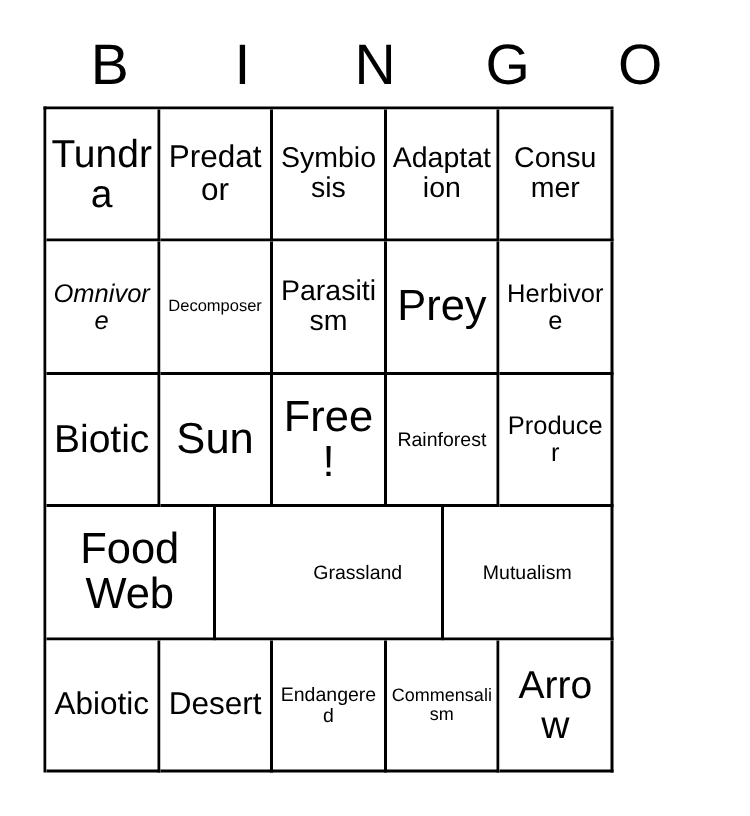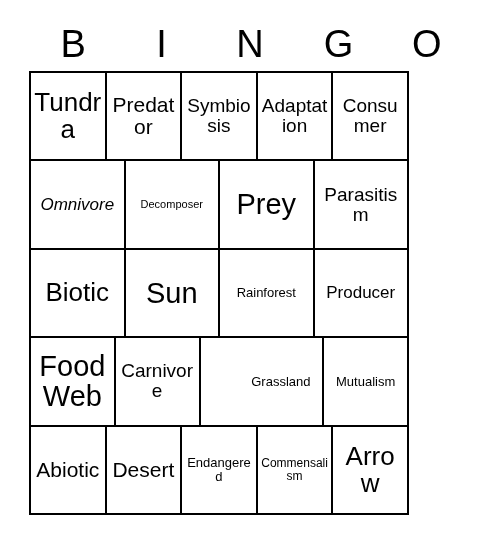--- a/index.html
+++ b/index.html
@@ -108,34 +108,35 @@
       <div class="bingo-cell fs-lg" style="border-right-color: rgb(0, 0, 0); border-bottom-color: rgb(0, 0, 0);">Tundra</div>
       <div class="bingo-cell fs-md" style="border-right-color: rgb(0, 0, 0); border-bottom-color: rgb(0, 0, 0);">Predator</div>
       <div class="bingo-cell fs-xs" style="border-right-color: rgb(0, 0, 0); border-bottom-color: rgb(0, 0, 0);">Symbiosis</div>
       <div class="bingo-cell fs-xs" style="border-right-color: rgb(0, 0, 0); border-bottom-color: rgb(0, 0, 0);">Adaptation</div>
       <div class="bingo-cell fs-xs" style="border-right-color: rgb(0, 0, 0); border-bottom-color: rgb(0, 0, 0);">Consumer</div>
     </div>
 
     <div class="bingo-row">
       <div class="bingo-cell fs-sm" style="border-right-color: rgb(0, 0, 0); border-bottom-color: rgb(0, 0, 0); font-style: italic;">Omnivore</div>
       <div class="bingo-cell fs-tiny" style="border-right-color: rgb(0, 0, 0); border-bottom-color: rgb(0, 0, 0);">Decomposer</div>
+      <div class="bingo-cell fs-xs" style="border-right-color: rgb(0, 0, 0); border-bottom-color: rgb(0, 0, 0);">Parasitism</div>
       <div class="bingo-cell fs-xl" style="border-right-color: rgb(0, 0, 0); border-bottom-color: rgb(0, 0, 0);">Prey</div>
-      <div class="bingo-cell fs-xs" style="border-right-color: rgb(0, 0, 0); border-bottom-color: rgb(0, 0, 0);">Parasitism</div>
+      <div class="bingo-cell fs-sm" style="border-right-color: rgb(0, 0, 0); border-bottom-color: rgb(0, 0, 0);">Herbivore</div>
     </div>
 
     <div class="bingo-row">
       <div class="bingo-cell fs-lg" style="border-right-color: rgb(0, 0, 0); border-bottom-color: rgb(0, 0, 0);">Biotic</div>
       <div class="bingo-cell fs-xl" style="border-right-color: rgb(0, 0, 0); border-bottom-color: rgb(0, 0, 0);">Sun</div>
+      <div class="bingo-cell fs-xl" style="border-right-color: rgb(0, 0, 0); border-bottom-color: rgb(0, 0, 0);">Free!</div>
       <div class="bingo-cell fs-xxs" style="border-right-color: rgb(0, 0, 0); border-bottom-color: rgb(0, 0, 0);">Rainforest</div>
       <div class="bingo-cell fs-sm" style="border-right-color: rgb(0, 0, 0); border-bottom-color: rgb(0, 0, 0);">Producer</div>
     </div>
 
     <div class="bingo-row">
       <div class="bingo-cell fs-xl" style="border-right-color: rgb(0, 0, 0); border-bottom-color: rgb(0, 0, 0);">Food Web</div>
-      <div class="bingo-cell fs-xs" style="border-right-color: rgb(0, 0, 0); border-bottom-color: rgb(0, 0, 0);">Carnivore</div>
       <div class="bingo-cell fs-xxs" style="border-right-color: rgb(0, 0, 0); border-bottom-color: rgb(0, 0, 0); padding-left: 42px;">Grassland</div>
       <div class="bingo-cell fs-xxs" style="border-right-color: rgb(0, 0, 0); border-bottom-color: rgb(0, 0, 0);">Mutualism</div>
     </div>
 
     <div class="bingo-row">
       <div class="bingo-cell fs-md" style="border-right-color: rgb(0, 0, 0); border-bottom-color: rgb(0, 0, 0);">Abiotic</div>
       <div class="bingo-cell fs-md" style="border-right-color: rgb(0, 0, 0); border-bottom-color: rgb(0, 0, 0);">Desert</div>
       <div class="bingo-cell fs-xxs" style="border-right-color: rgb(0, 0, 0); border-bottom-color: rgb(0, 0, 0);">Endangered</div>
       <div class="bingo-cell fs-micro" style="border-right-color: rgb(0, 0, 0); border-bottom-color: rgb(0, 0, 0);">Commensalism</div>
       <div class="bingo-cell fs-lg" style="border-right-color: rgb(0, 0, 0); border-bottom-color: rgb(0, 0, 0);">Arrow</div>

